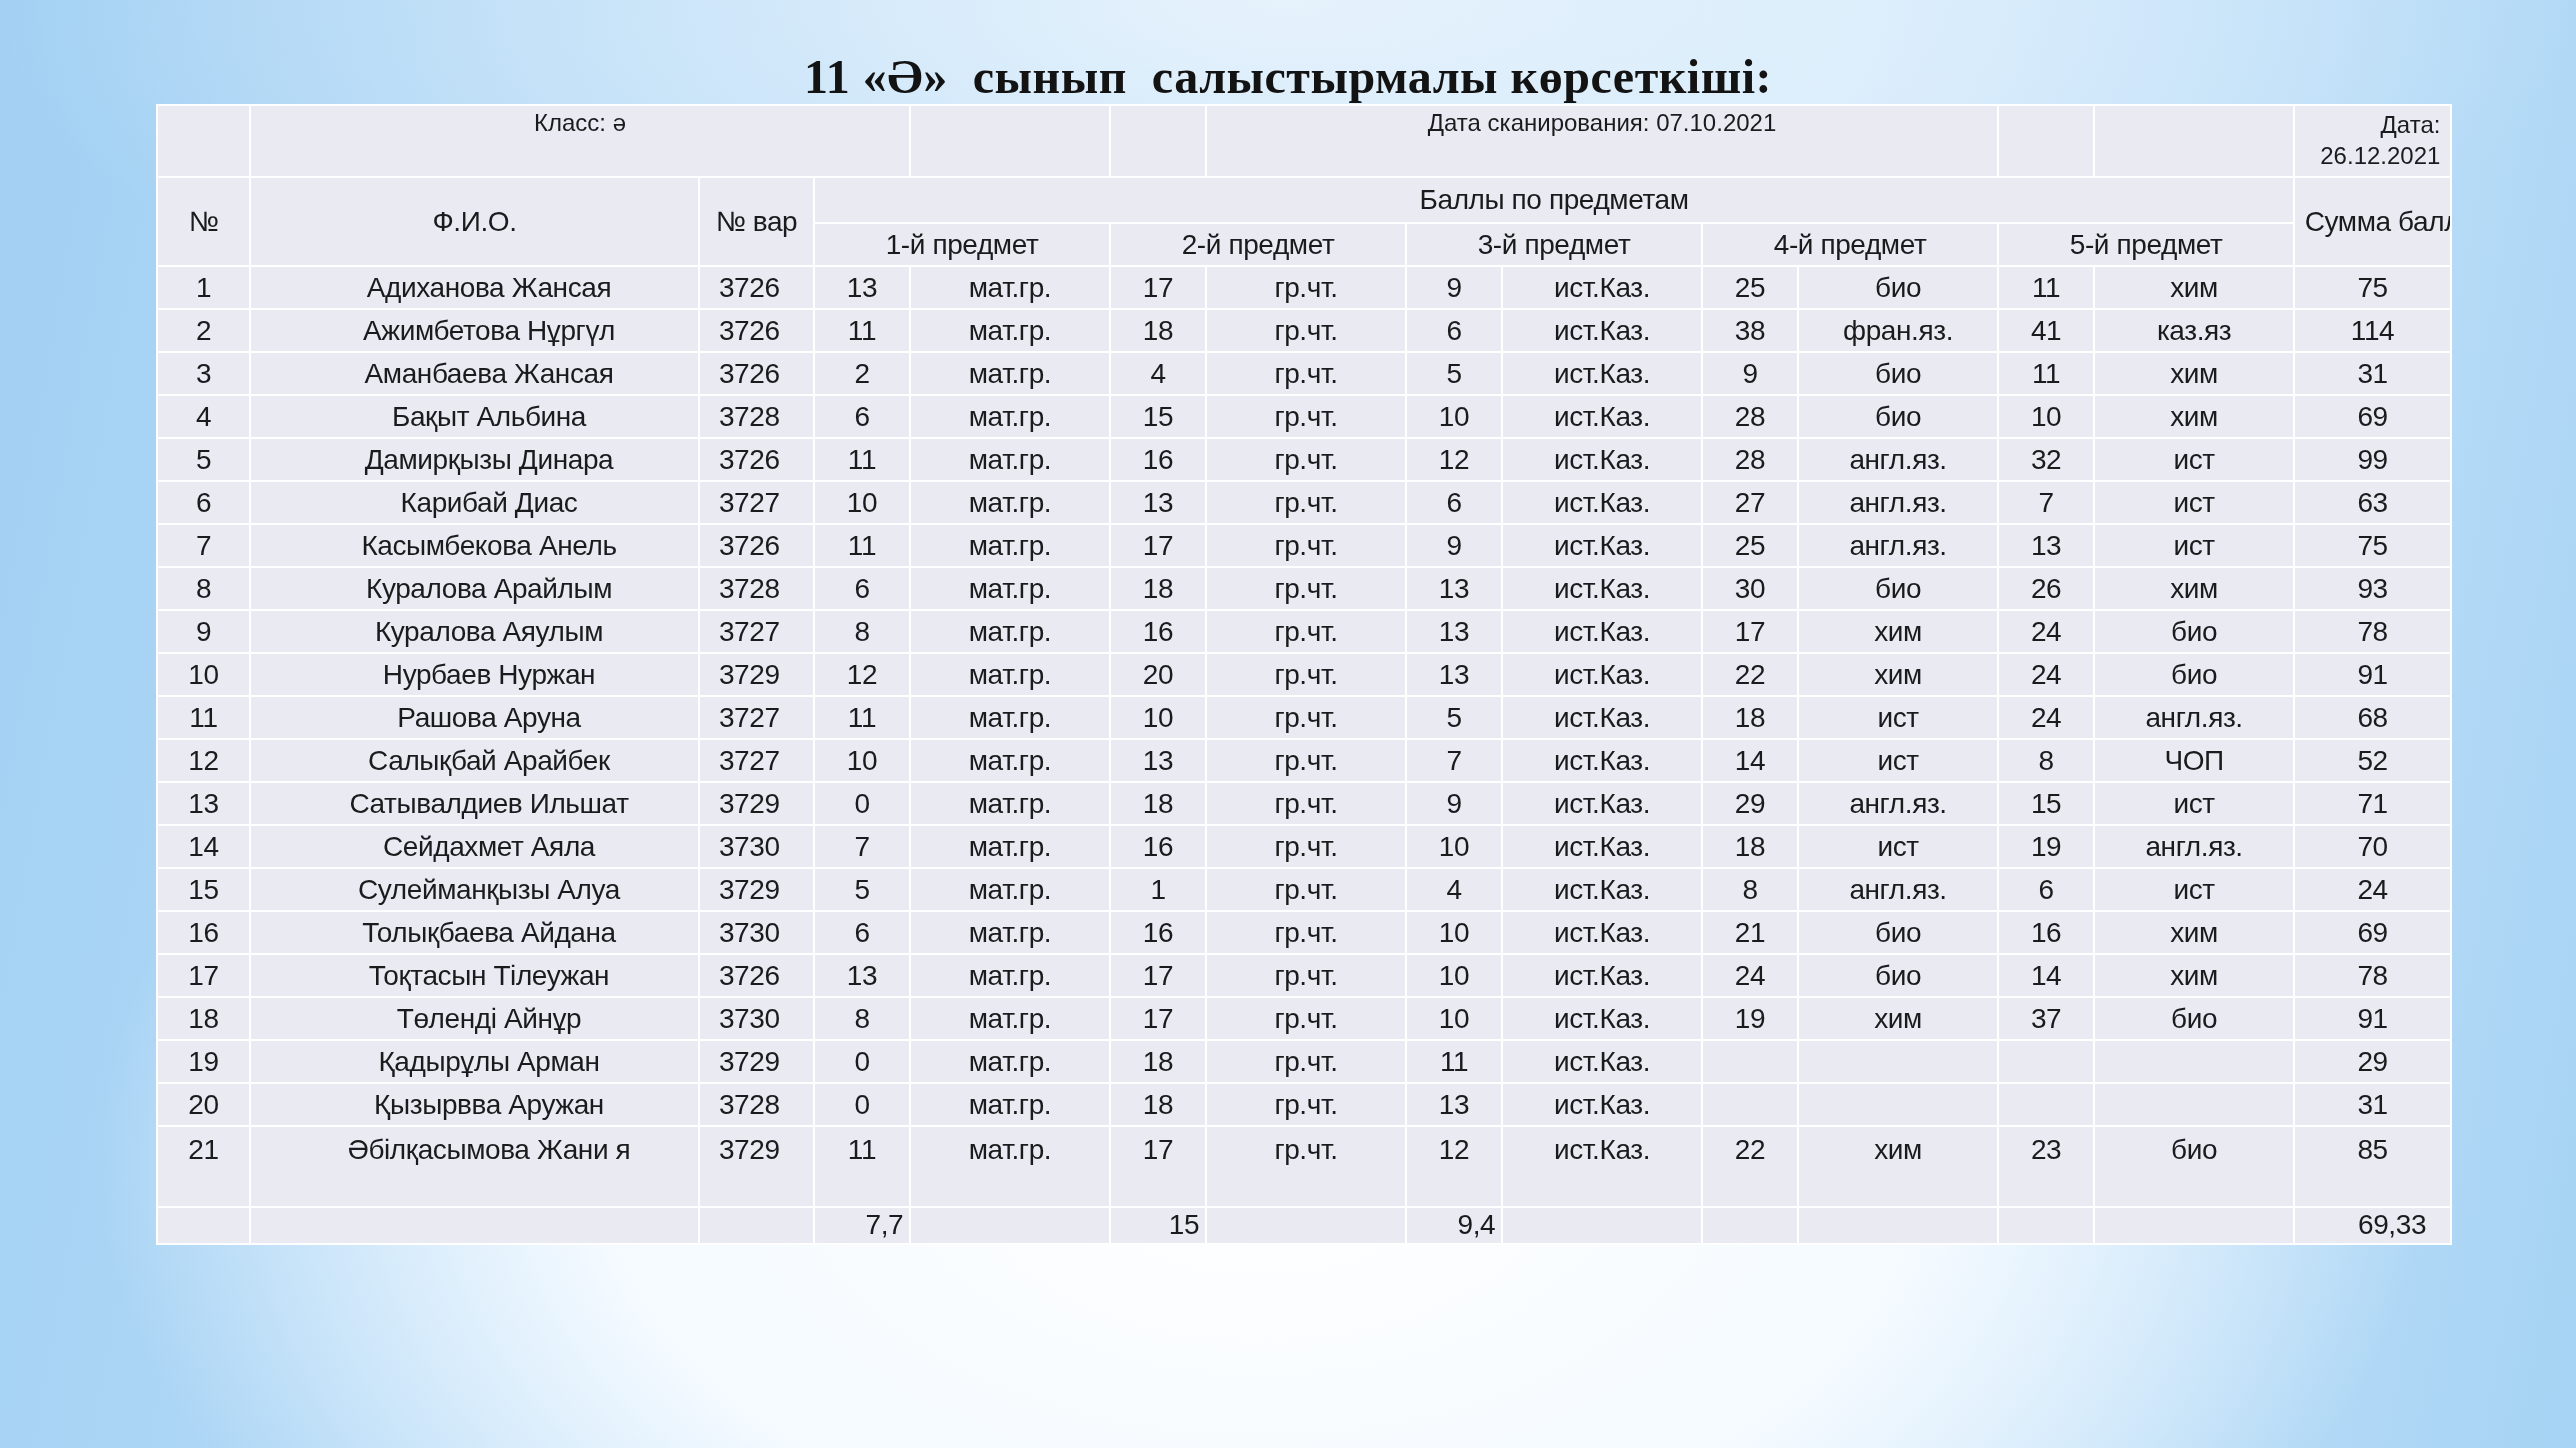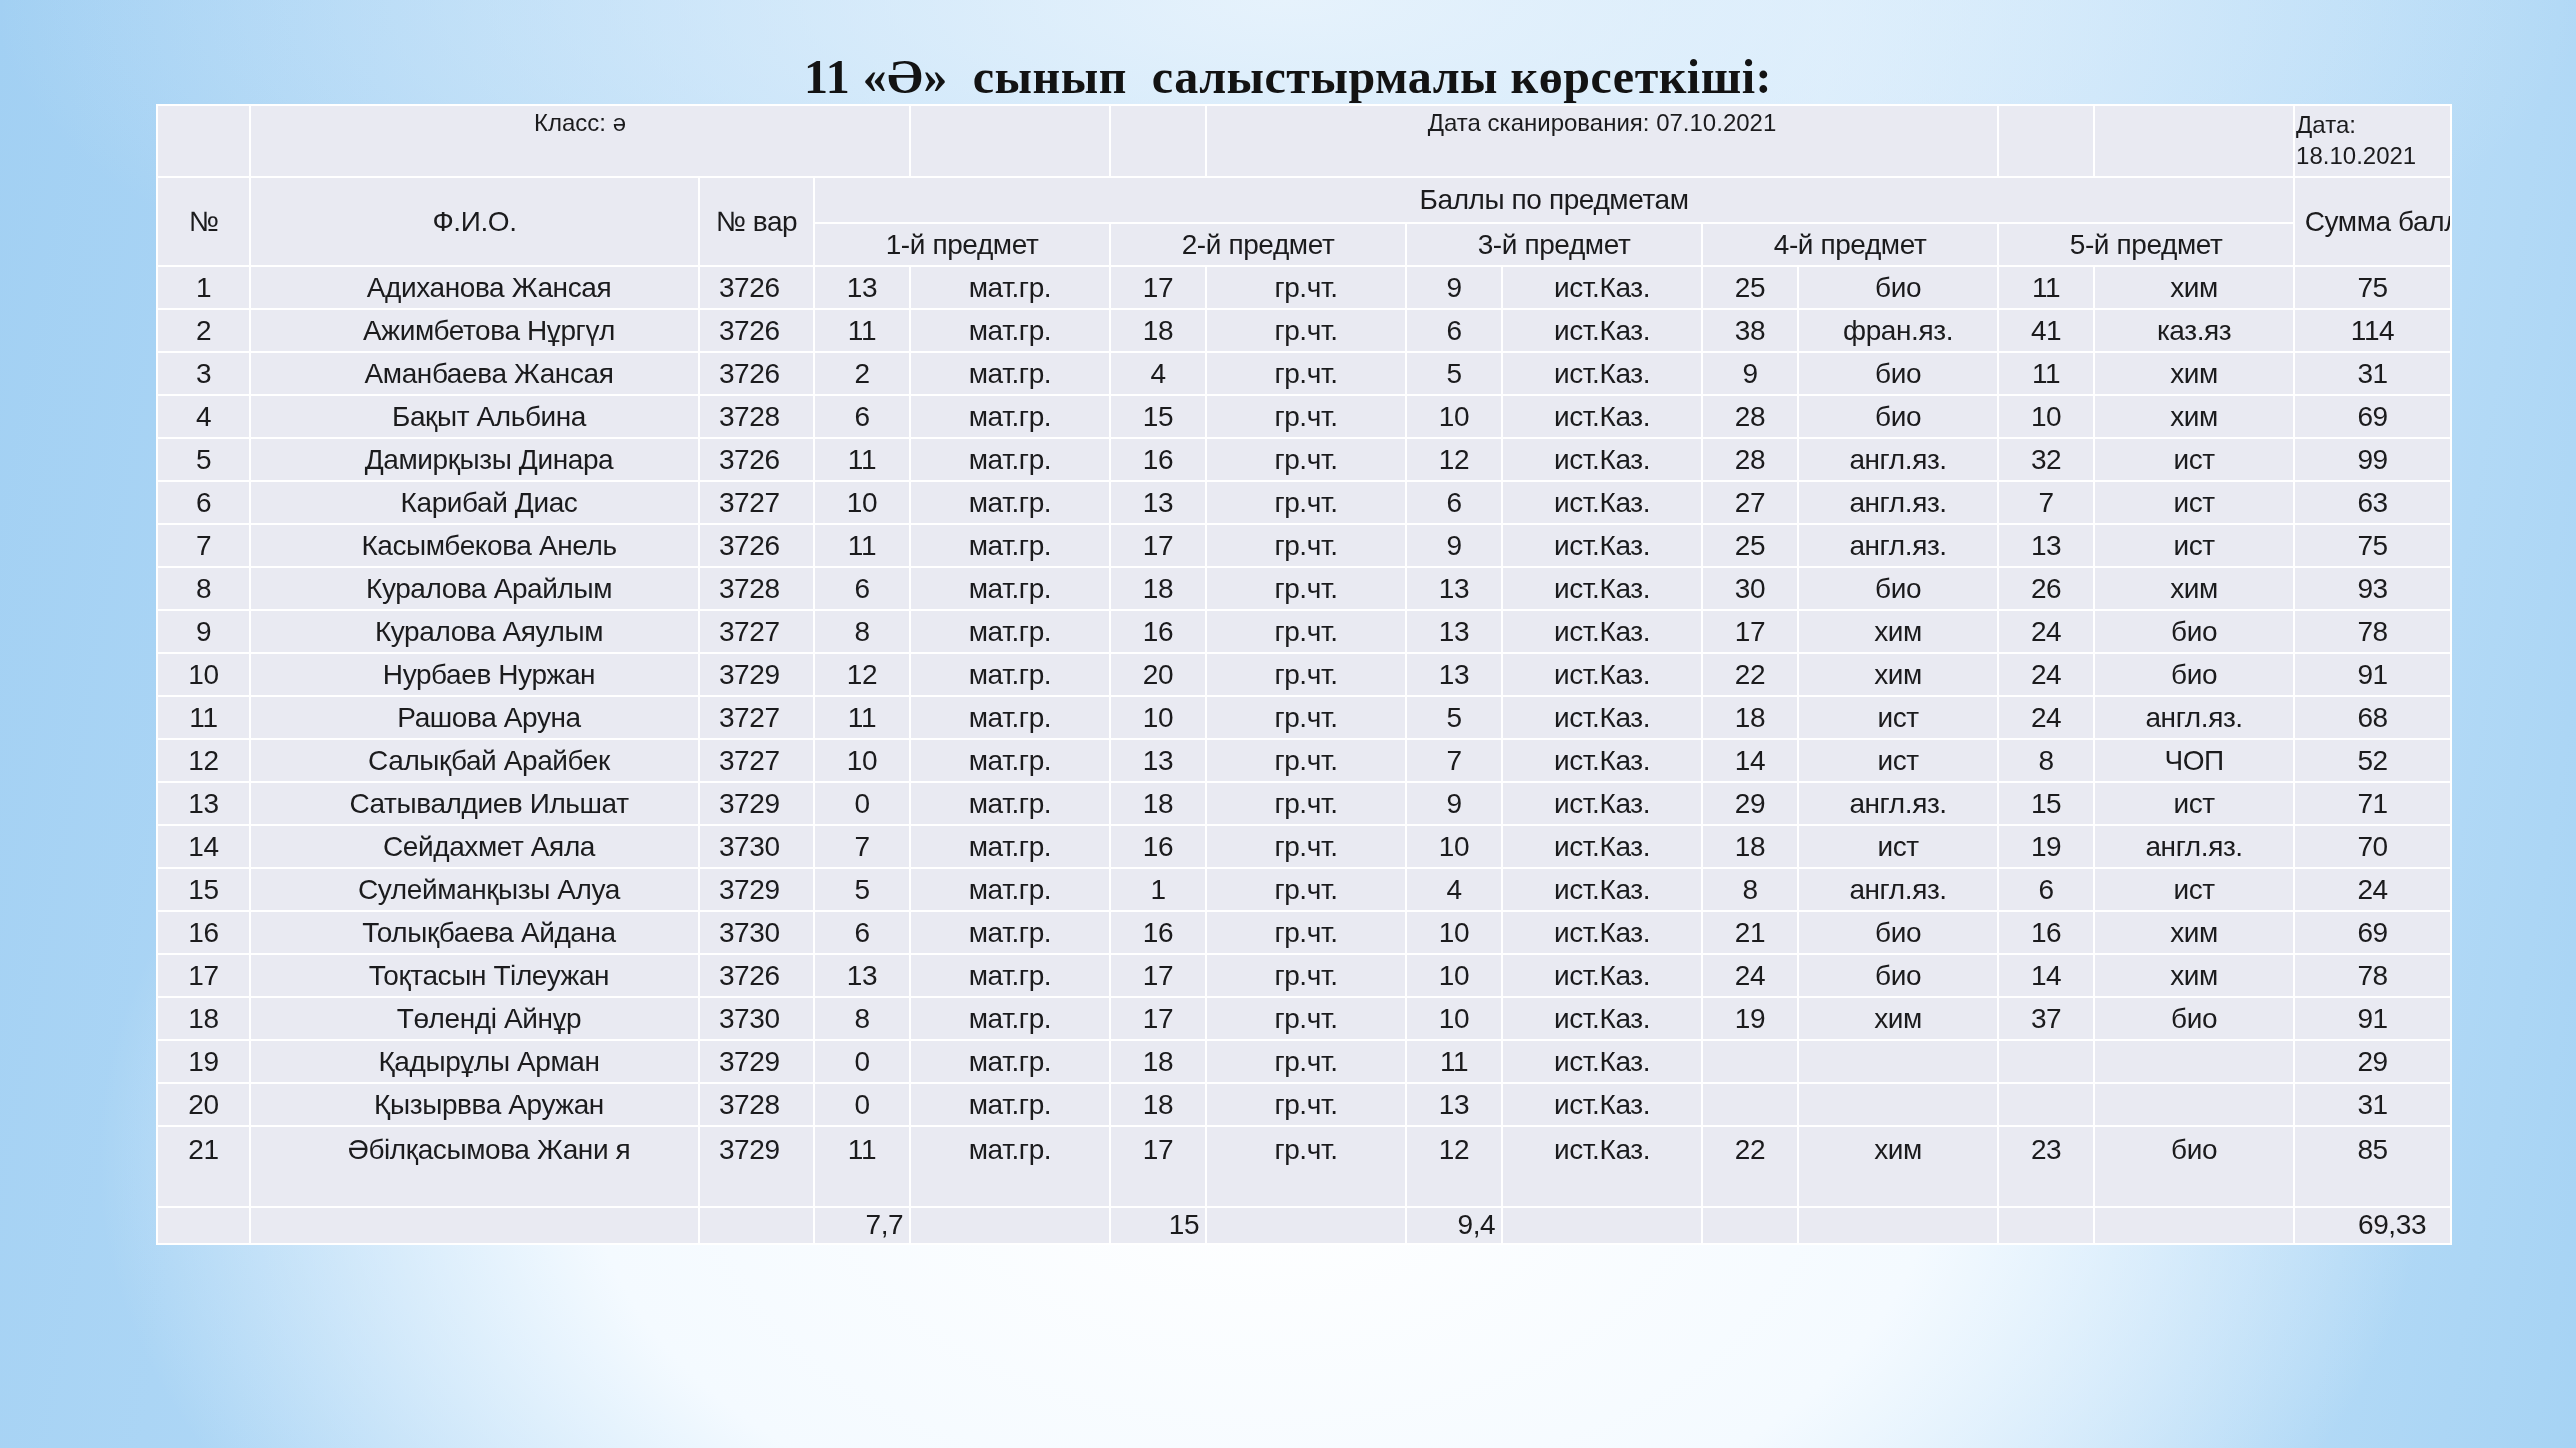--- a/index.html
+++ b/index.html
@@ -26,21 +26,21 @@
     position:absolute;left:156px;top:104px;
     border-collapse:collapse;table-layout:fixed;width:2292px;
     font-size:28px;color:#1b1b1d;letter-spacing:-0.4px;
   }
   table.sheet td{
     background:#e9eaf2;border:2.9px solid #ffffff;
     text-align:center;vertical-align:middle;
     overflow:hidden;white-space:nowrap;
   }
   tr.meta-row td{height:66px;vertical-align:top;padding-top:3px;font-size:24px;letter-spacing:0;margin-top:46px;}
-  tr.meta-row td.r{text-align:left;padding-right:9.7px;line-height:1.3;white-space:normal;}
+  tr.meta-row td.r{text-align:right;padding-right:9.7px;line-height:1.3;white-space:normal;}
   tr.h-main td{height:42px;}
   tr.h-sub td{height:39px;}
   td.sum-head{white-space:normal;line-height:1.35;padding:0 9.7px;}
   tbody.rows td{height:39px;}
   tr.tall td{height:71px;vertical-align:top;padding-top:6.8px;}
   td.c-name{text-align:left;padding-left:30px;}
   td.c-var{text-align:right;padding-right:15.5px;margin-left:12px;}
   tr.avg-row td{height:33px;}
   tr.avg-row td.avg{text-align:right;padding-right:5.8px;}
   tr.avg-row td.avg-sum{text-align:right;padding-right:24px;}
@@ -74,21 +74,21 @@
       <tr class="meta-row">
         <td></td>
         <td colspan="3">Класс: ә</td>
         <td></td>
         <td></td>
         <td colspan="5">Дата сканирования: 07.10.2021</td>
         <td></td>
         <td></td>
         <td class="r">
             <div>Дата:</div>
-            <div>18.10.2021</div>
+            <div>26.12.2021</div>
           </td>
       </tr>
       <tr class="h-main">
         <td rowspan="2">№</td>
         <td rowspan="2">Ф.И.О.</td>
         <td rowspan="2">№ вар</td>
         <td colspan="10">Баллы по предметам</td>
         <td rowspan="2" class="sum-head">Сумма баллов</td>
       </tr>
       <tr class="h-sub">

